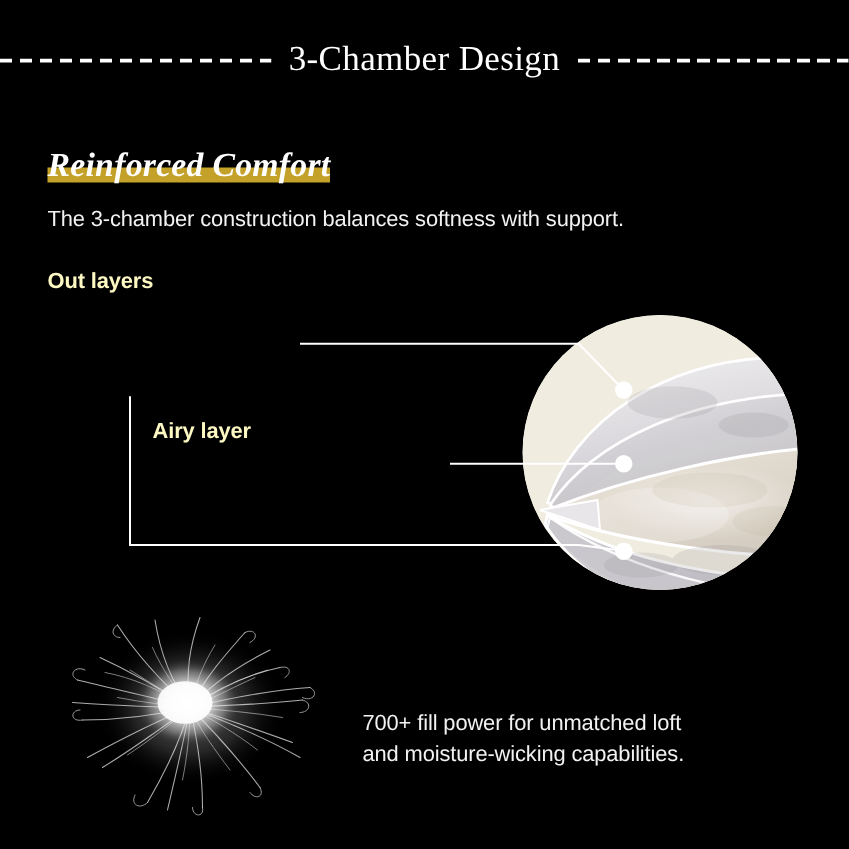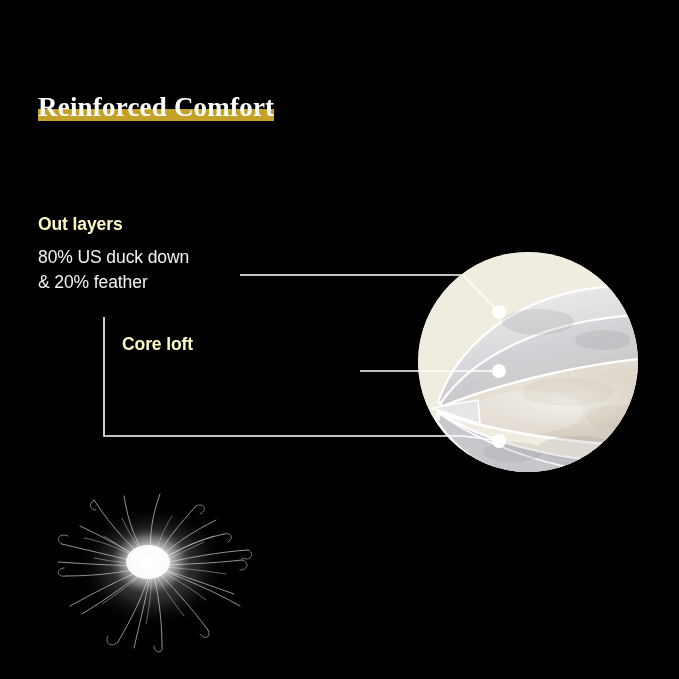--- a/index.html
+++ b/index.html
@@ -127,32 +127,36 @@
     overflow: hidden;
     background: #000000;
   }
   .cluster-photo svg { display: block; }
 </style>
 </head>
 <body>
 
 <div id="page">
 
-
-  <div class="heading-wrap" style="left:38px; top:92px;">
+  <div class="header-row">
+    <div class="dash-line"></div>
+    <div class="header-title">3-Chamber Design</div>
+    <div class="dash-line"></div>
+  </div>
+
+  <div class="heading-wrap" style="left:38px; top:117px;font-style:italic;">
     <div class="heading-bar"></div>
     <div class="heading-text">Reinforced Comfort</div>
   </div>
 
+  <div class="body-text" style="left:38px; top:163px; width:600px;">The 3-chamber construction balances softness with support.</div>
 
   <div class="label-strong" style="left:38px; top:214px;">Out layers</div>
-  <div class="body-text" style="left:38px; top:245px; width:230px;">80% US duck down
-&amp; 20% feather</div>
-
-  <div class="label-strong" style="left:122px; top:334px;">Core loft</div>
+
+  <div class="label-strong" style="left:122px; top:334px;">Airy layer</div>
 
   <div class="photo-circle">
     <svg width="220" height="220" viewBox="0 0 220 220">
       <defs>
         <linearGradient id="gTop" x1="0" y1="0" x2="0.6" y2="1">
           <stop offset="0%" stop-color="#e9e8ea"></stop>
           <stop offset="45%" stop-color="#d2d0d4"></stop>
           <stop offset="100%" stop-color="#bfbdc2"></stop>
         </linearGradient>
         <linearGradient id="gTop2" x1="0" y1="0" x2="0.4" y2="1">
@@ -290,14 +294,16 @@
         <path d="M212 68 c 8 4 2 12 -6 8"></path>
       </g>
 
       <ellipse cx="116" cy="84" rx="76" ry="62" fill="url(#haze)"></ellipse>
       <ellipse cx="114" cy="82" rx="44" ry="36" fill="url(#coreGlow)"></ellipse>
       <ellipse cx="112" cy="80" rx="22" ry="17" fill="#ffffff" opacity="0.9"></ellipse>
     </svg>
   </div>
 
 
+  <div class="body-text" style="left:290px; top:566px; width:370px;">700+ fill power for unmatched loft
+and moisture-wicking capabilities.</div>
 
 </div>
 
 </body></html>

